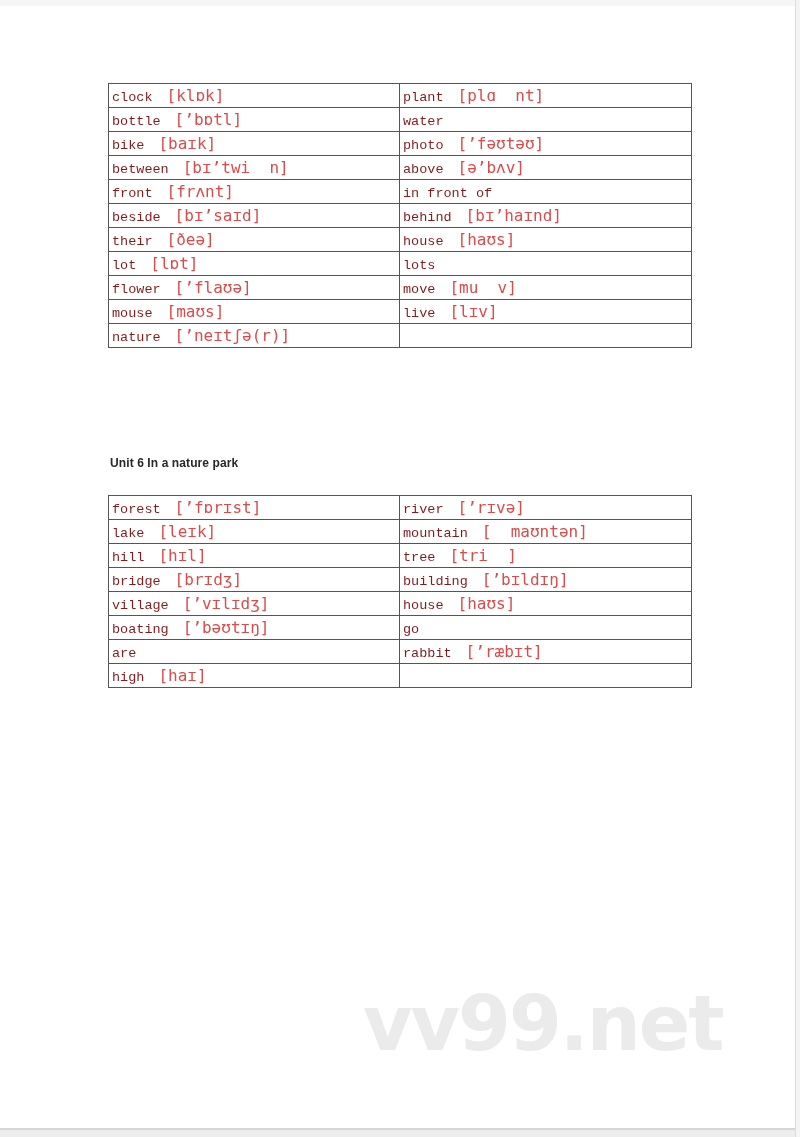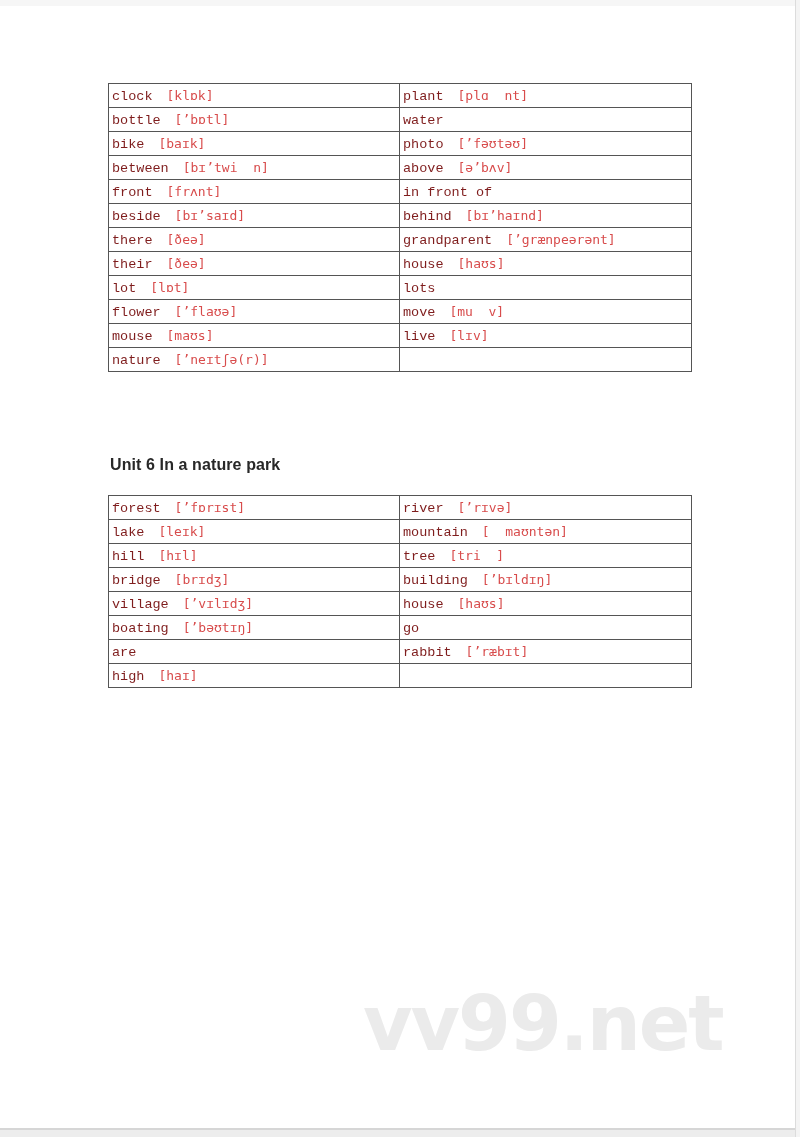--- a/index.html
+++ b/index.html
@@ -60,27 +60,27 @@
   td.c2 { width: 288px; }
   span.w {
     color: #7f1d1d;
     white-space: pre;
   }
   span.p {
     color: #d84c4c;
     margin-left: 14px;
     white-space: pre;
     font-family: "DejaVu Sans Mono", monospace;
-    font-size: 13px;
+    font-size: 16px;
   }
   #unit-heading {
     position: absolute;
     left: 110px;
     top: 456px;
-    font-size: 16px;
+    font-size: 12px;
     font-weight: bold;
     color: #282828;
     letter-spacing: 0.1px;
   }
   #watermark {
     position: absolute;
     left: 363px;
     top: 986px;
     font-size: 76px;
     line-height: 76px;
@@ -115,24 +115,20 @@
         <td class="c1"><span class="w">between</span><span class="p">[bɪ’twi  n]</span></td>
         <td class="c2"><span class="w">above</span><span class="p">[ə’bʌv]</span></td>
       </tr>
       <tr>
         <td class="c1"><span class="w">front</span><span class="p">[frʌnt]</span></td>
         <td class="c2"><span class="w">in front of</span><span class="p"></span></td>
       </tr>
       <tr>
         <td class="c1"><span class="w">beside</span><span class="p">[bɪ’saɪd]</span></td>
         <td class="c2"><span class="w">behind</span><span class="p">[bɪ’haɪnd]</span></td>
-      </tr>
-      <tr>
-        <td class="c1"><span class="w">there</span><span class="p">[ðeə]</span></td>
-        <td class="c2"><span class="w">grandparent</span><span class="p">[’grænpeərənt]</span></td>
       </tr>
       <tr>
         <td class="c1"><span class="w">their</span><span class="p">[ðeə]</span></td>
         <td class="c2"><span class="w">house</span><span class="p">[haʊs]</span></td>
       </tr>
       <tr>
         <td class="c1"><span class="w">lot</span><span class="p">[lɒt]</span></td>
         <td class="c2"><span class="w">lots</span><span class="p"></span></td>
       </tr>
       <tr>

